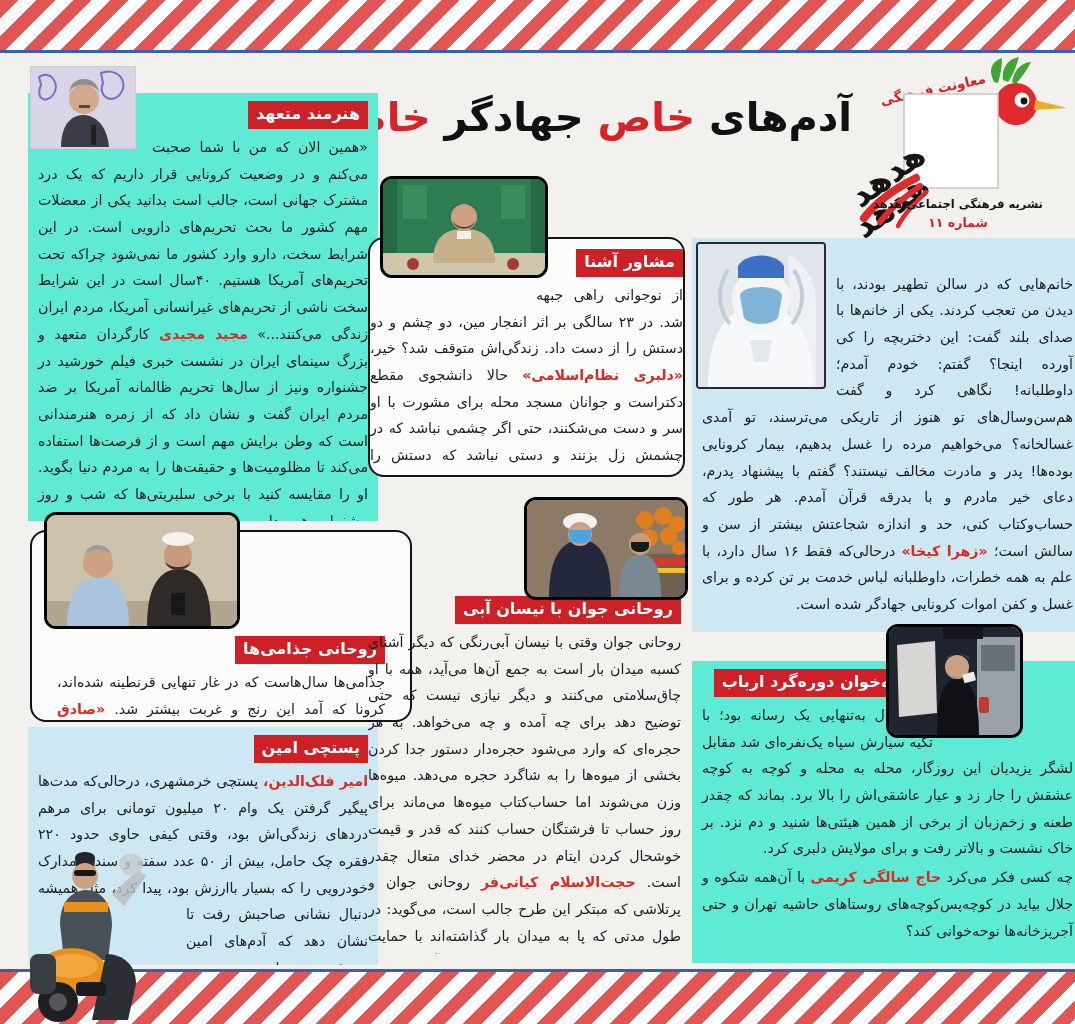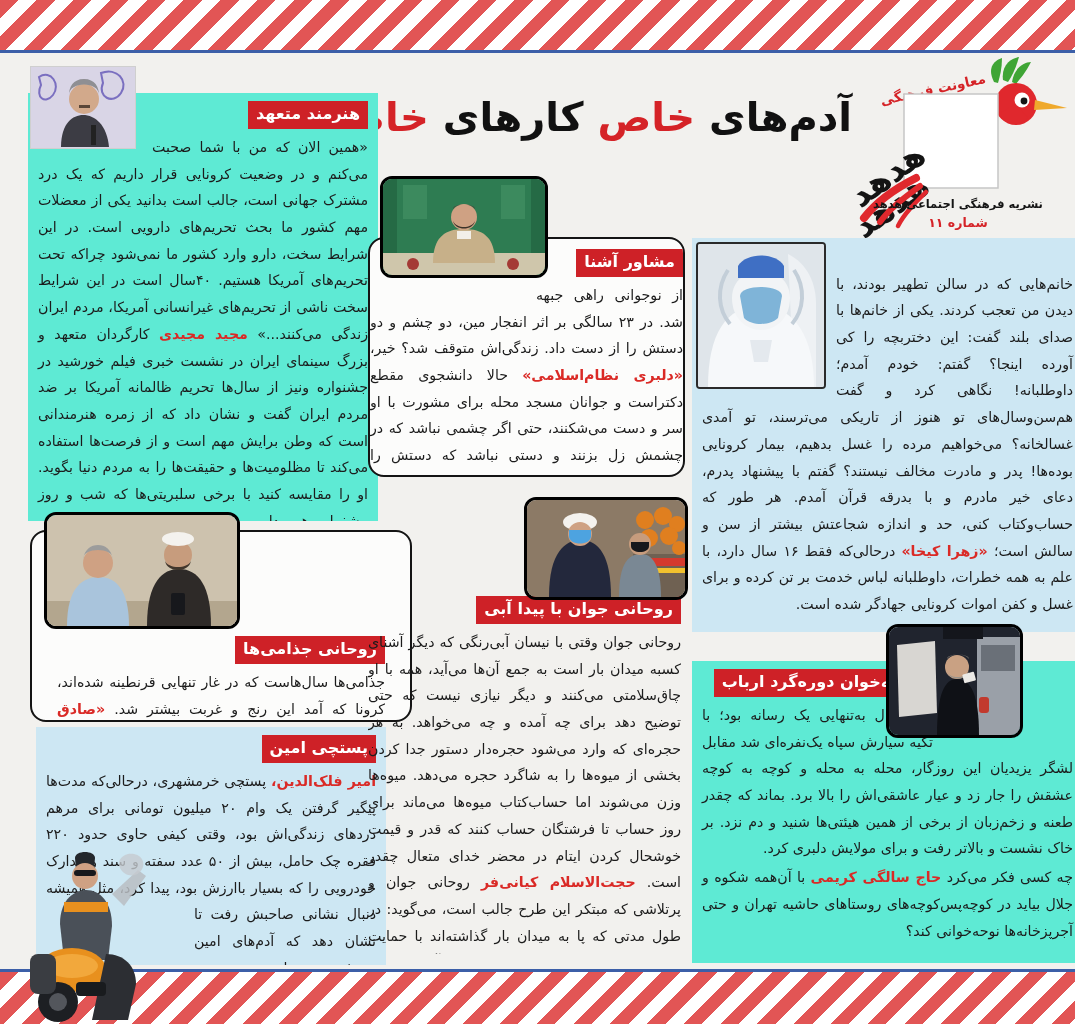--- a/index.html
+++ b/index.html
@@ -37,21 +37,21 @@
   }
   .red-name{color:#da2a26; font-weight:bold;}
   .box-yellow{background:#5eead4;}
   .box-blue{background:#cde7f3;}
   .box-outline{background:#fcfcfb; border:2px solid #141414; border-radius:16px;}
   .spacer-l{float:left;}
   .spacer-r{float:right;}
 
   #art-artist  {left:28px;  top:93px;  width:330px; height:414px;}
   #art-leper   {left:30px;  top:530px; width:328px; height:172px; padding:8px 25px;}
-  #art-postman {left:36px;  top:727px; width:330px; height:224px;}
+  #art-postman {left:28px;  top:727px; width:330px; height:224px;}
   #art-advisor {left:368px; top:237px; width:313px; height:220px; padding:8px 0;}
   #art-nissan  {left:368px; top:532px; width:313px; height:422px; padding:0;}
   #art-ghassal {left:692px; top:238px; width:371px; height:380px;}
   #art-eulogist{left:692px; top:661px; width:371px; height:288px;}
 
   
   .photo{position:absolute; z-index:6; overflow:hidden;}
   .photo svg{display:block;}
   #photo-majidi      {left:30px;  top:66px;  width:104px; height:81px;  border:1px solid #cfcfcf;}
   #photo-leper-cleric{left:44px;  top:512px; width:190px; height:111px; border:3px solid #000; border-radius:12px;}
@@ -65,21 +65,21 @@
 <body>
 
 <div class="page">
 
   <div class="stripe top"></div>
   <div class="stripe bottom"></div>
 
   <div class="page-title">
     <span>آدم‌های</span>
     <span class="red">خاص</span>
-    <span>کارهای</span>
+    <span>جهادگر</span>
     <span class="red">خاص</span>
   </div>
 
   <div class="masthead">
     <svg width="212" height="184" viewBox="0 0 212 184">
       <text x="78" y="38" transform="rotate(-12 78 38)" text-anchor="middle" font-size="13.5" font-weight="bold" fill="#d52327" font-family="DejaVu Sans, sans-serif">معاونت فرهنگی</text>
 
       <g fill="#3fa535">
         <path d="M138 26 C130 10 140 4 146 2 C146 12 144 20 142 27 Z"></path>
         <path d="M147 24 C145 8 156 2 163 1 C160 12 156 20 152 26 Z"></path>
@@ -187,21 +187,21 @@
       <path d="M50 84 C50 60 60 50 81 50 C102 50 112 60 112 84 Z" fill="#c7b089"></path>
       <circle cx="81" cy="38" r="13" fill="#cfa183"></circle>
       <path d="M70 42 C72 52 90 52 92 42 C88 50 74 50 70 42 Z" fill="#3c332a"></path>
       <path d="M70 30 C70 24 92 24 92 30 C88 24 74 24 70 30 Z" fill="#4a4038"></path>
       <rect x="74" y="52" width="14" height="8" fill="#f2efe8"></rect>
     </svg>
   </div>
 
   <div class="article" id="art-nissan">
     <span class="spacer-r" style="width:168px;height:62px;"></span>
-    <span class="headline">روحانی جوان با پیدا آبی</span><br>
+    <span class="headline">روحانی جوان با نیسان آبی</span><br>
     <p><span>روحانی جوان وقتی با نیسان آبی‌رنگی که دیگر آشنای کسبه میدان بار است به جمع آن‌ها می‌آید، همه با او چاق‌سلامتی می‌کنند و دیگر نیازی نیست که حتی توضیح دهد برای چه آمده و چه می‌خواهد. به هر حجره‌ای که وارد می‌شود حجره‌دار دستور جدا کردن بخشی از میوه‌ها را به شاگرد حجره می‌دهد. میوه‌ها وزن می‌شوند اما حساب‌کتاب میوه‌ها می‌ماند برای روز حساب تا فرشتگان حساب کنند که قدر و قیمت خوشحال کردن ایتام در محضر خدای متعال چقدر است. </span><span class="red-name">حجت‌الاسلام کیانی‌فر</span><span> روحانی جوان و پرتلاشی که مبتکر این طرح جالب است، می‌گوید: در طول مدتی که پا به میدان بار گذاشته‌اند با حمایت کسبه بیش از یک میلیارد تومان میوه جمع‌آوری شده و در اختیار خانواده‌های نیازمند قرار گرفته است.</span></p>
   </div>
   <div class="photo" id="photo-fruit-market">
     <svg width="158" height="97" viewBox="0 0 158 97">
       <rect width="158" height="97" fill="#8c7a66"></rect>
       <rect x="106" y="54" width="52" height="43" fill="#6f6152"></rect>
       <g fill="#e07f1f">
         <circle cx="118" cy="20" r="9"></circle>
           <circle cx="136" cy="16" r="9"></circle>
           <circle cx="150" cy="24" r="8"></circle>

